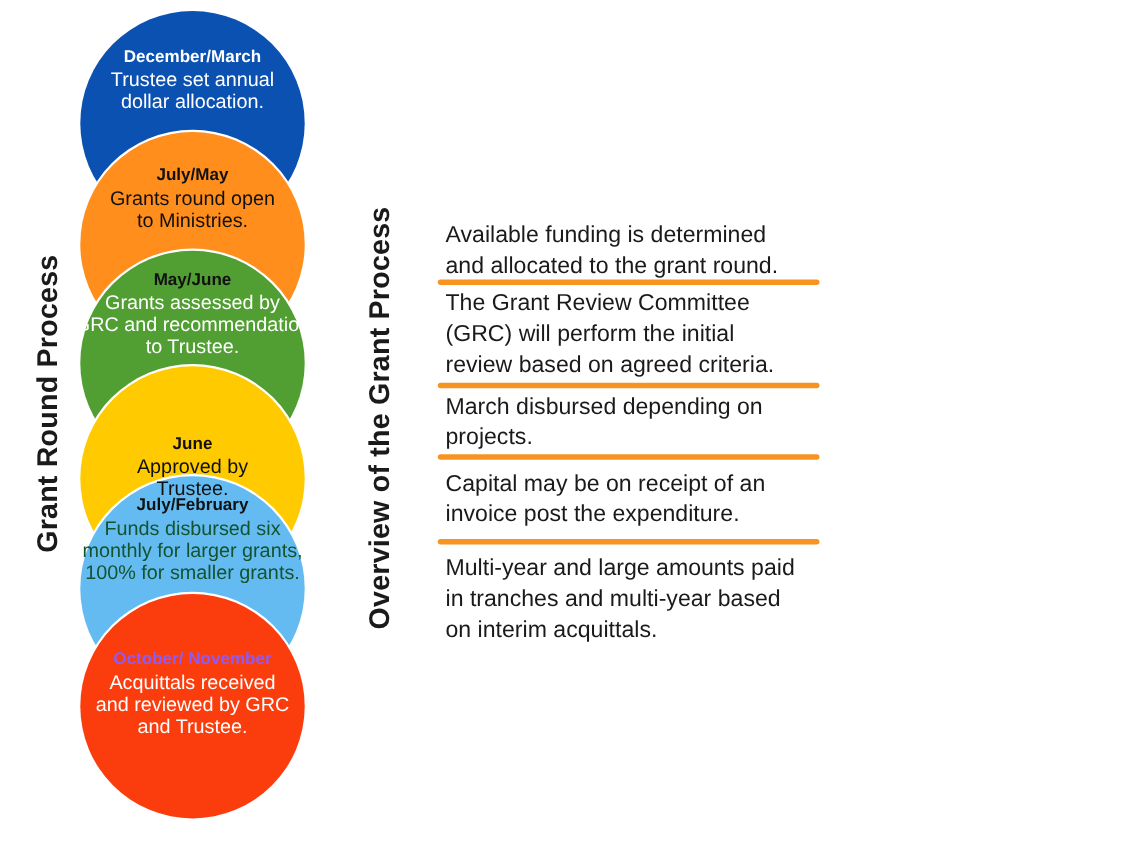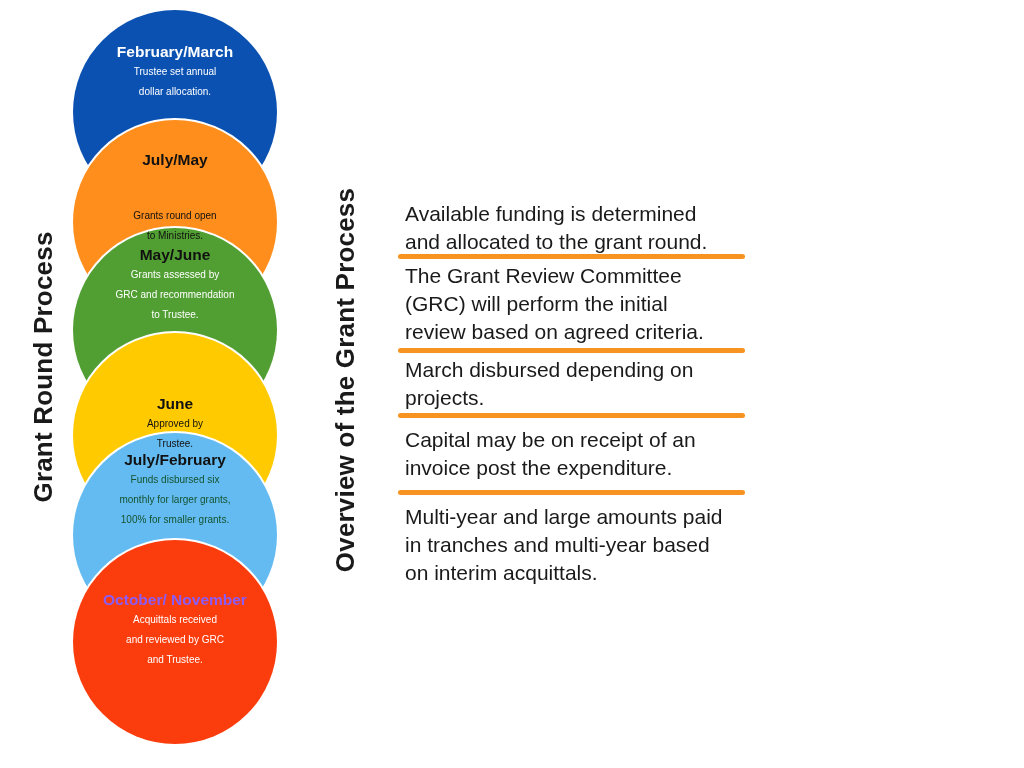--- a/index.html
+++ b/index.html
@@ -59,21 +59,21 @@
   .t2 { top: 245px; }
   .t3 { top: 358px; }
   .t4 { top: 450px; }
   .t5 { top: 590px; }
   .circle-text .month {
     font-weight: bold;
     font-size: 15.5px;
     line-height: 20px;
   }
   .circle-text .desc {
-    font-size: 10px;
+    font-size: 18px;
     line-height: 20px;
     white-space: pre-line;
   }
 
   
   .overview {
     position: absolute;
     left: 405px;
     top: 0;
     width: 345px;
@@ -113,27 +113,27 @@
   <div class="v-title left">Grant Round Process</div>
 
   <div class="circle c0" style="background-color: rgb(10, 81, 178);"></div>
   <div class="circle c1" style="background-color: rgb(255, 142, 28);"></div>
   <div class="circle c2" style="background-color: rgb(81, 158, 51);"></div>
   <div class="circle c3" style="background-color: rgb(255, 203, 0);"></div>
   <div class="circle c4" style="background-color: rgb(99, 187, 242);"></div>
   <div class="circle c5" style="background-color: rgb(251, 61, 13);"></div>
 
   <div class="circle-text t0">
-    <div class="month" style="color: rgb(255, 255, 255);">February/March</div>
+    <div class="month" style="color: rgb(255, 255, 255);">December/March</div>
     <div class="desc" style="color: rgb(255, 255, 255);">Trustee set annual
 dollar allocation.</div>
   </div>
   <div class="circle-text t1">
     <div class="month" style="color: rgb(17, 17, 17);">July/May</div>
-    <div class="desc" style="color: rgb(17, 17, 17); margin-top: 36px;">Grants round open
+    <div class="desc" style="color: rgb(17, 17, 17);">Grants round open
 to Ministries.</div>
   </div>
   <div class="circle-text t2">
     <div class="month" style="color: rgb(17, 17, 17);">May/June</div>
     <div class="desc" style="color: rgb(255, 255, 255);">Grants assessed by
 GRC and recommendation
 to Trustee.</div>
   </div>
   <div class="circle-text t3">
     <div class="month" style="color: rgb(17, 17, 17); margin-top: 36px;">June</div>

